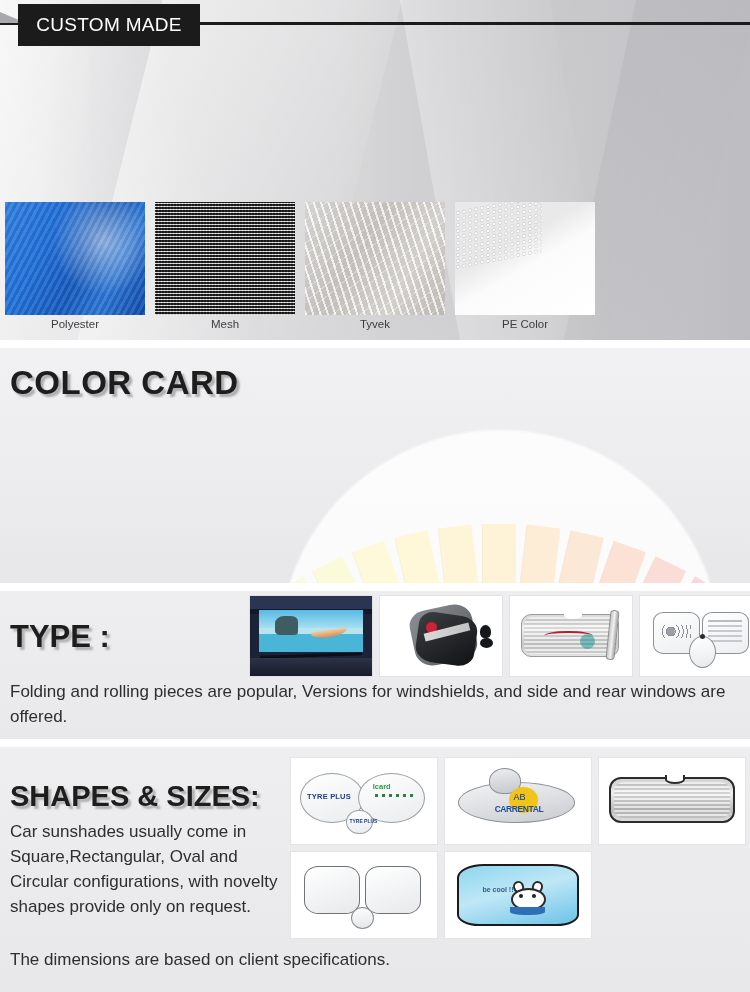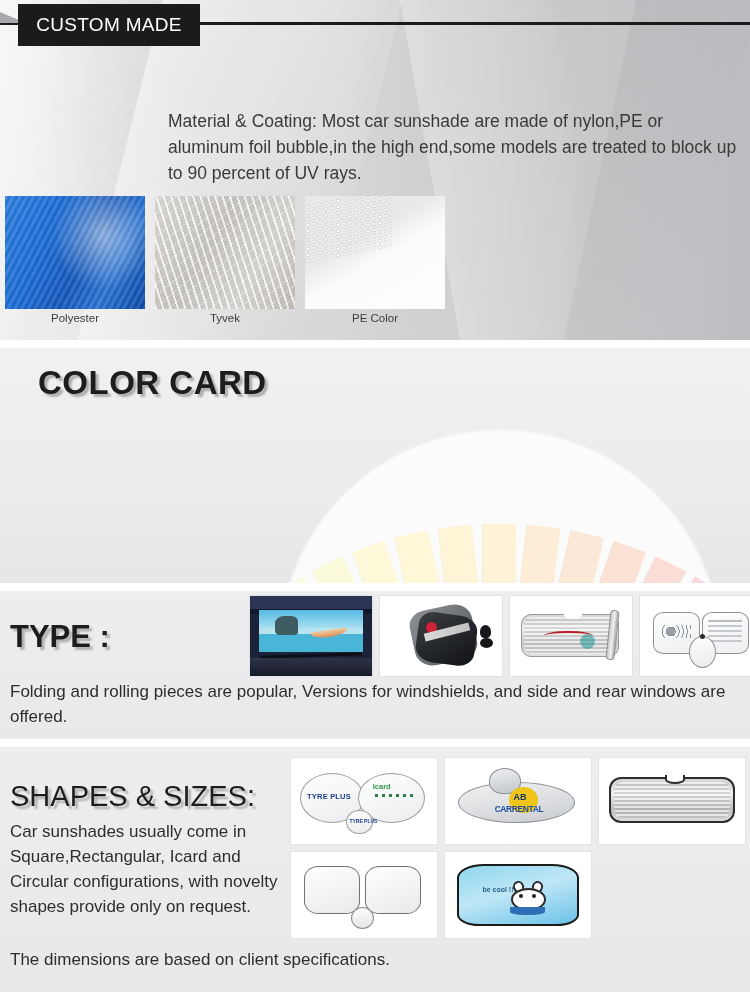--- a/index.html
+++ b/index.html
@@ -33,21 +33,21 @@
     position:absolute; left:18px; top:4px; width:182px; height:42px;
     background:#1b1b1b; color:#ffffff;
     font-size:19px; letter-spacing:.3px; font-weight:400;
     display:flex; align-items:center; justify-content:center;
     z-index:4;
   }
   .mat-text {
     position:absolute; left:168px; top:108px; width:570px;
     font-size:17.5px; line-height:26px; color:#3a3a3a;
   }
-  .mat-strip { position:absolute; left:0; top:196px; width:750px; height:138px; display:flex; }
+  .mat-strip { position:absolute; left:0; top:202px; width:750px; height:138px; display:flex; }
   .mat-cell { width:150px; height:138px; position:relative; }
   .mat-img { position:absolute; left:5px; top:0; width:140px; height:113px; overflow:hidden; }
   .mat-cap { position:absolute; left:0; top:116px; width:150px; text-align:center;
              font-size:11.5px; color:#3d3d3d; }
 
   
   .sw-poly { width:100%; height:100%;
     background:
       radial-gradient(ellipse 60% 80% at 70% 35%, rgba(255,255,255,.5), rgba(255,255,255,0) 60%),
       linear-gradient(115deg,#2f7fe0 0%, #1f6fd8 30%, #1559bd 55%, #2a74d4 75%, #0d49a8 100%); }
@@ -78,21 +78,21 @@
   
   .sec-color { position:relative; margin-top:8px; width:750px; height:235px;
                background:linear-gradient(180deg,#f1f1f3 0%, #ececee 60%, #e7e7e9 100%); overflow:hidden; }
   .fan { position:absolute; right:-10px; top:-12px; width:520px; height:250px; overflow:hidden; }
   .blade { position:absolute; left:242px; bottom:-330px; width:34px; height:392px;
            transform-origin:50% 100%; border-left:1px solid rgba(90,80,40,.28); }
   .ring { position:absolute; left:50%; bottom:0; transform:translateX(-50%);
           border-radius:50%; }
   .ring1 { width:470px; height:470px; bottom:-300px; background:radial-gradient(circle, rgba(255,255,255,.82) 0 66%, rgba(255,255,255,0) 67%); }
   .color-title { position:absolute; left:10px; top:16px; font-size:33px; font-weight:bold;
-                 color:#1d1d1d; letter-spacing:.5px; text-shadow:3px 3px 2px rgba(120,120,120,.55);margin-left:28px; }
+                 color:#1d1d1d; letter-spacing:.5px; text-shadow:3px 3px 2px rgba(120,120,120,.55); }
   .color-body { position:absolute; left:10px; top:78px; width:300px;
                 font-size:17.5px; line-height:25.5px; color:#303030; }
 
   
   .sec-type { position:relative; margin-top:8px; width:750px; height:148px;
               background:linear-gradient(180deg,#eeeef0,#e9e9eb); overflow:hidden; }
   .type-title { position:absolute; left:10px; top:28px; font-size:31px; font-weight:bold;
                 color:#1d1d1d; text-shadow:3px 3px 2px rgba(130,130,130,.55); }
   .type-body { position:absolute; left:10px; top:88px; width:730px;
                font-size:17px; line-height:25px; color:#2e2e2e; }
@@ -151,21 +151,21 @@
                         repeating-radial-gradient(circle at 30% 50%, rgba(120,126,132,.85) 0 1px, rgba(255,255,255,0) 1px 4px); }
   .wp-lines { position:absolute; left:56%; top:30%; width:28%; height:2px; background:#b9bcc0;
               box-shadow:0 5px 0 #c6c9cd, 0 10px 0 #c6c9cd, 0 15px 0 #c6c9cd, 0 20px 0 #c6c9cd; }
   .wp-oval { position:absolute; left:40%; top:50%; width:22%; height:40%;
              background:linear-gradient(170deg,#ffffff,#e8eaec); border:1px solid #8e9194; border-radius:50%; }
   .wp-knob { position:absolute; left:49.5%; top:48%; width:5px; height:5px; border-radius:50%; background:#2b2b2b; }
 
   
   .sec-shape { position:relative; margin-top:8px; width:750px; height:245px;
                background:linear-gradient(180deg,#eeeef0,#e8e8ea); overflow:hidden; }
-  .shape-title { position:absolute; left:10px; top:33px; font-size:29px; font-weight:normal;
+  .shape-title { position:absolute; left:10px; top:33px; font-size:29px; font-weight:bold;
                  color:#1d1d1d; text-shadow:3px 3px 2px rgba(130,130,130,.55); }
   .shape-body { position:absolute; left:10px; top:72px; width:280px;
                 font-size:17px; line-height:25px; color:#2e2e2e; }
   .shape-foot { position:absolute; left:10px; top:203px; font-size:17px; color:#2e2e2e; }
   .shape-grid { position:absolute; left:290px; top:10px;
                 display:grid; grid-template-columns:repeat(3,148px); grid-template-rows:repeat(2,88px); gap:6px; }
   .sg { background:#fff; border:1px solid #e4e4e4; position:relative; overflow:hidden; }
 
   
   .tp-l { position:absolute; left:6%; top:18%; width:44%; height:58%;
@@ -179,21 +179,21 @@
              background-size:7px 5px; }
   .tp-small { position:absolute; left:38%; top:60%; width:18%; height:28%;
               background:linear-gradient(170deg,#ffffff,#e9ebed); border:1px solid #9b9ea1; border-radius:50%; }
   .tp-stxt { position:absolute; left:40%; top:70%; font-size:5px; color:#1a3c8c; font-weight:bold; }
 
   .ab-oval { position:absolute; left:9%; top:28%; width:80%; height:48%;
              background:linear-gradient(170deg,#f2f3f4,#c9ccd0); border:1px solid #8c8f93; border-radius:50%; }
   .ab-cup { position:absolute; left:30%; top:12%; width:22%; height:30%;
             background:linear-gradient(170deg,#eceef0,#c4c7cb); border:1px solid #8c8f93; border-radius:50% 50% 44% 44%; }
   .ab-circ { position:absolute; left:44%; top:34%; width:20%; height:30%; border-radius:50%; background:#f0c419; }
-  .ab-txt1 { position:absolute; left:47%; top:39%; font-size:9px; font-weight:bold; color:#16386f; }
+  .ab-txt1 { position:absolute; left:47%; top:39%; font-size:9px; font-weight:normal; color:#16386f; }
   .ab-txt2 { position:absolute; left:34%; top:54%; font-size:8.5px; font-weight:bold; color:#1d4ea0; letter-spacing:-.4px; }
 
   .rc-body { position:absolute; left:7%; top:22%; width:86%; height:54%;
              background:linear-gradient(180deg,#d6d6d6 0 12%, #efefef 34%, #bdbdbd 72%, #dcdcdc 100%);
              border:2px solid #2c2c2c; border-radius:12px; }
   .rc-body:after { content:""; position:absolute; inset:3px;
     background:repeating-linear-gradient(180deg, rgba(255,255,255,.55) 0 2px, rgba(140,140,140,.28) 2px 4px); border-radius:9px; }
   .rc-notch { position:absolute; left:45%; top:20%; width:14%; height:10%; background:#fff; border-radius:0 0 55% 55%; z-index:3; border-left:2px solid #2c2c2c; border-right:2px solid #2c2c2c; border-bottom:2px solid #2c2c2c; }
 
   .sq-l { position:absolute; left:9%; top:16%; width:38%; height:56%;
@@ -241,31 +241,36 @@
   <section class="sec-material">
     <div class="facet f4"></div>
     <div class="facet f1"></div>
     <div class="facet f2"></div>
     <div class="facet f3"></div>
 
     <div class="topline"></div>
     <div class="fold2"></div>
     <div class="banner">CUSTOM MADE</div>
 
-    <div class="mat-text">Material &amp; Coating: Most car sunshade are made of nylon,PE or aluminum foil bubble,in the high end,some models are treated to block up to 90 percent of UV rays.</div>
 
     <div class="mat-strip">
 
       <div class="mat-cell">
         <div class="mat-img">
             <div class="sw-poly"></div>
           </div>
         <div class="mat-cap">Polyester</div>
       </div>
 
+      <div class="mat-cell">
+        <div class="mat-img">
+            <div class="sw-mesh"></div>
+          </div>
+        <div class="mat-cap">Mesh</div>
+      </div>
 
       <div class="mat-cell">
         <div class="mat-img">
             <div class="sw-tyvek"></div>
           </div>
         <div class="mat-cap">Tyvek</div>
       </div>
 
       <div class="mat-cell">
         <div class="mat-img">
@@ -339,21 +344,21 @@
         <div class="wp-lines"></div>
         <div class="wp-oval"></div>
         <div class="wp-knob"></div>
       </div>
 
     </div>
   </section>
 
   <section class="sec-shape">
     <div class="shape-title">SHAPES &amp; SIZES:</div>
-    <div class="shape-body">Car sunshades usually come in Square,Rectangular, Icard and Circular configurations, with novelty shapes provide only on request.</div>
+    <div class="shape-body">Car sunshades usually come in Square,Rectangular, Oval and Circular configurations, with novelty shapes provide only on request.</div>
     <div class="shape-foot">The dimensions are based on client specifications.</div>
 
     <div class="shape-grid">
 
       <div class="sg">
         <div class="tp-l"></div>
         <div class="tp-r"></div>
         <div class="tp-txt1">TYRE PLUS</div>
         <div class="tp-txt2">Icard</div>
         <div class="tp-dots"></div>

